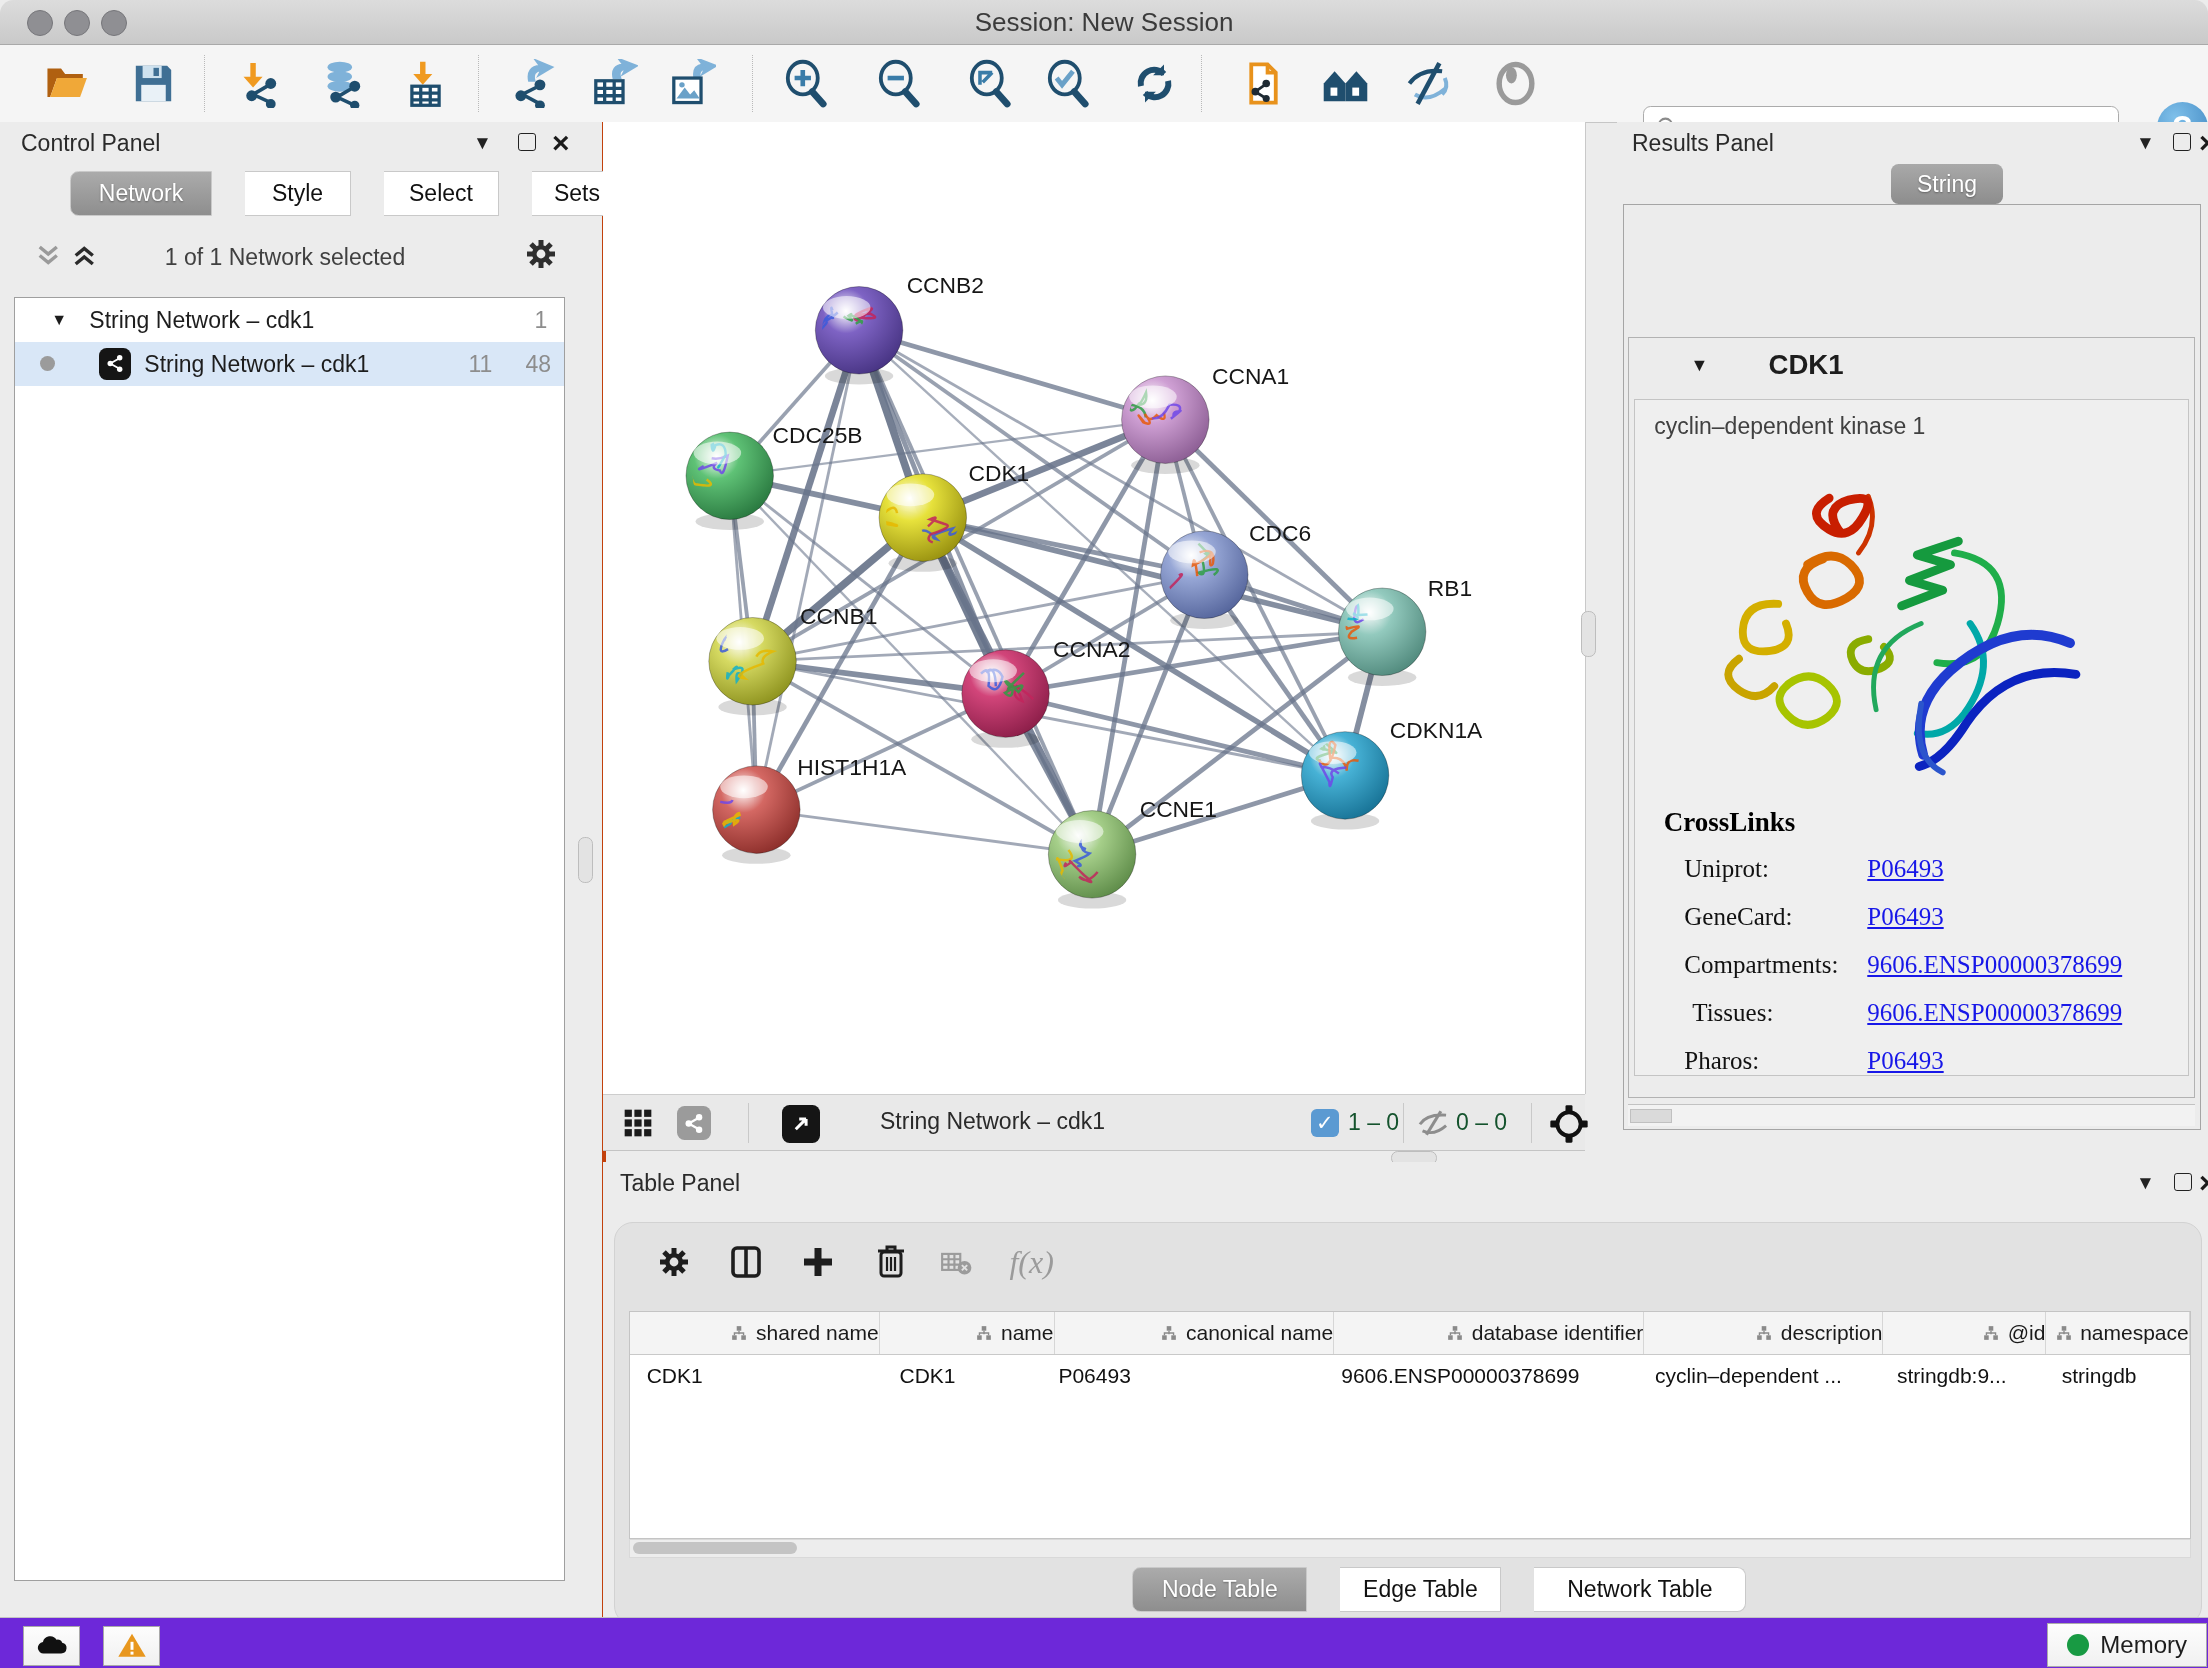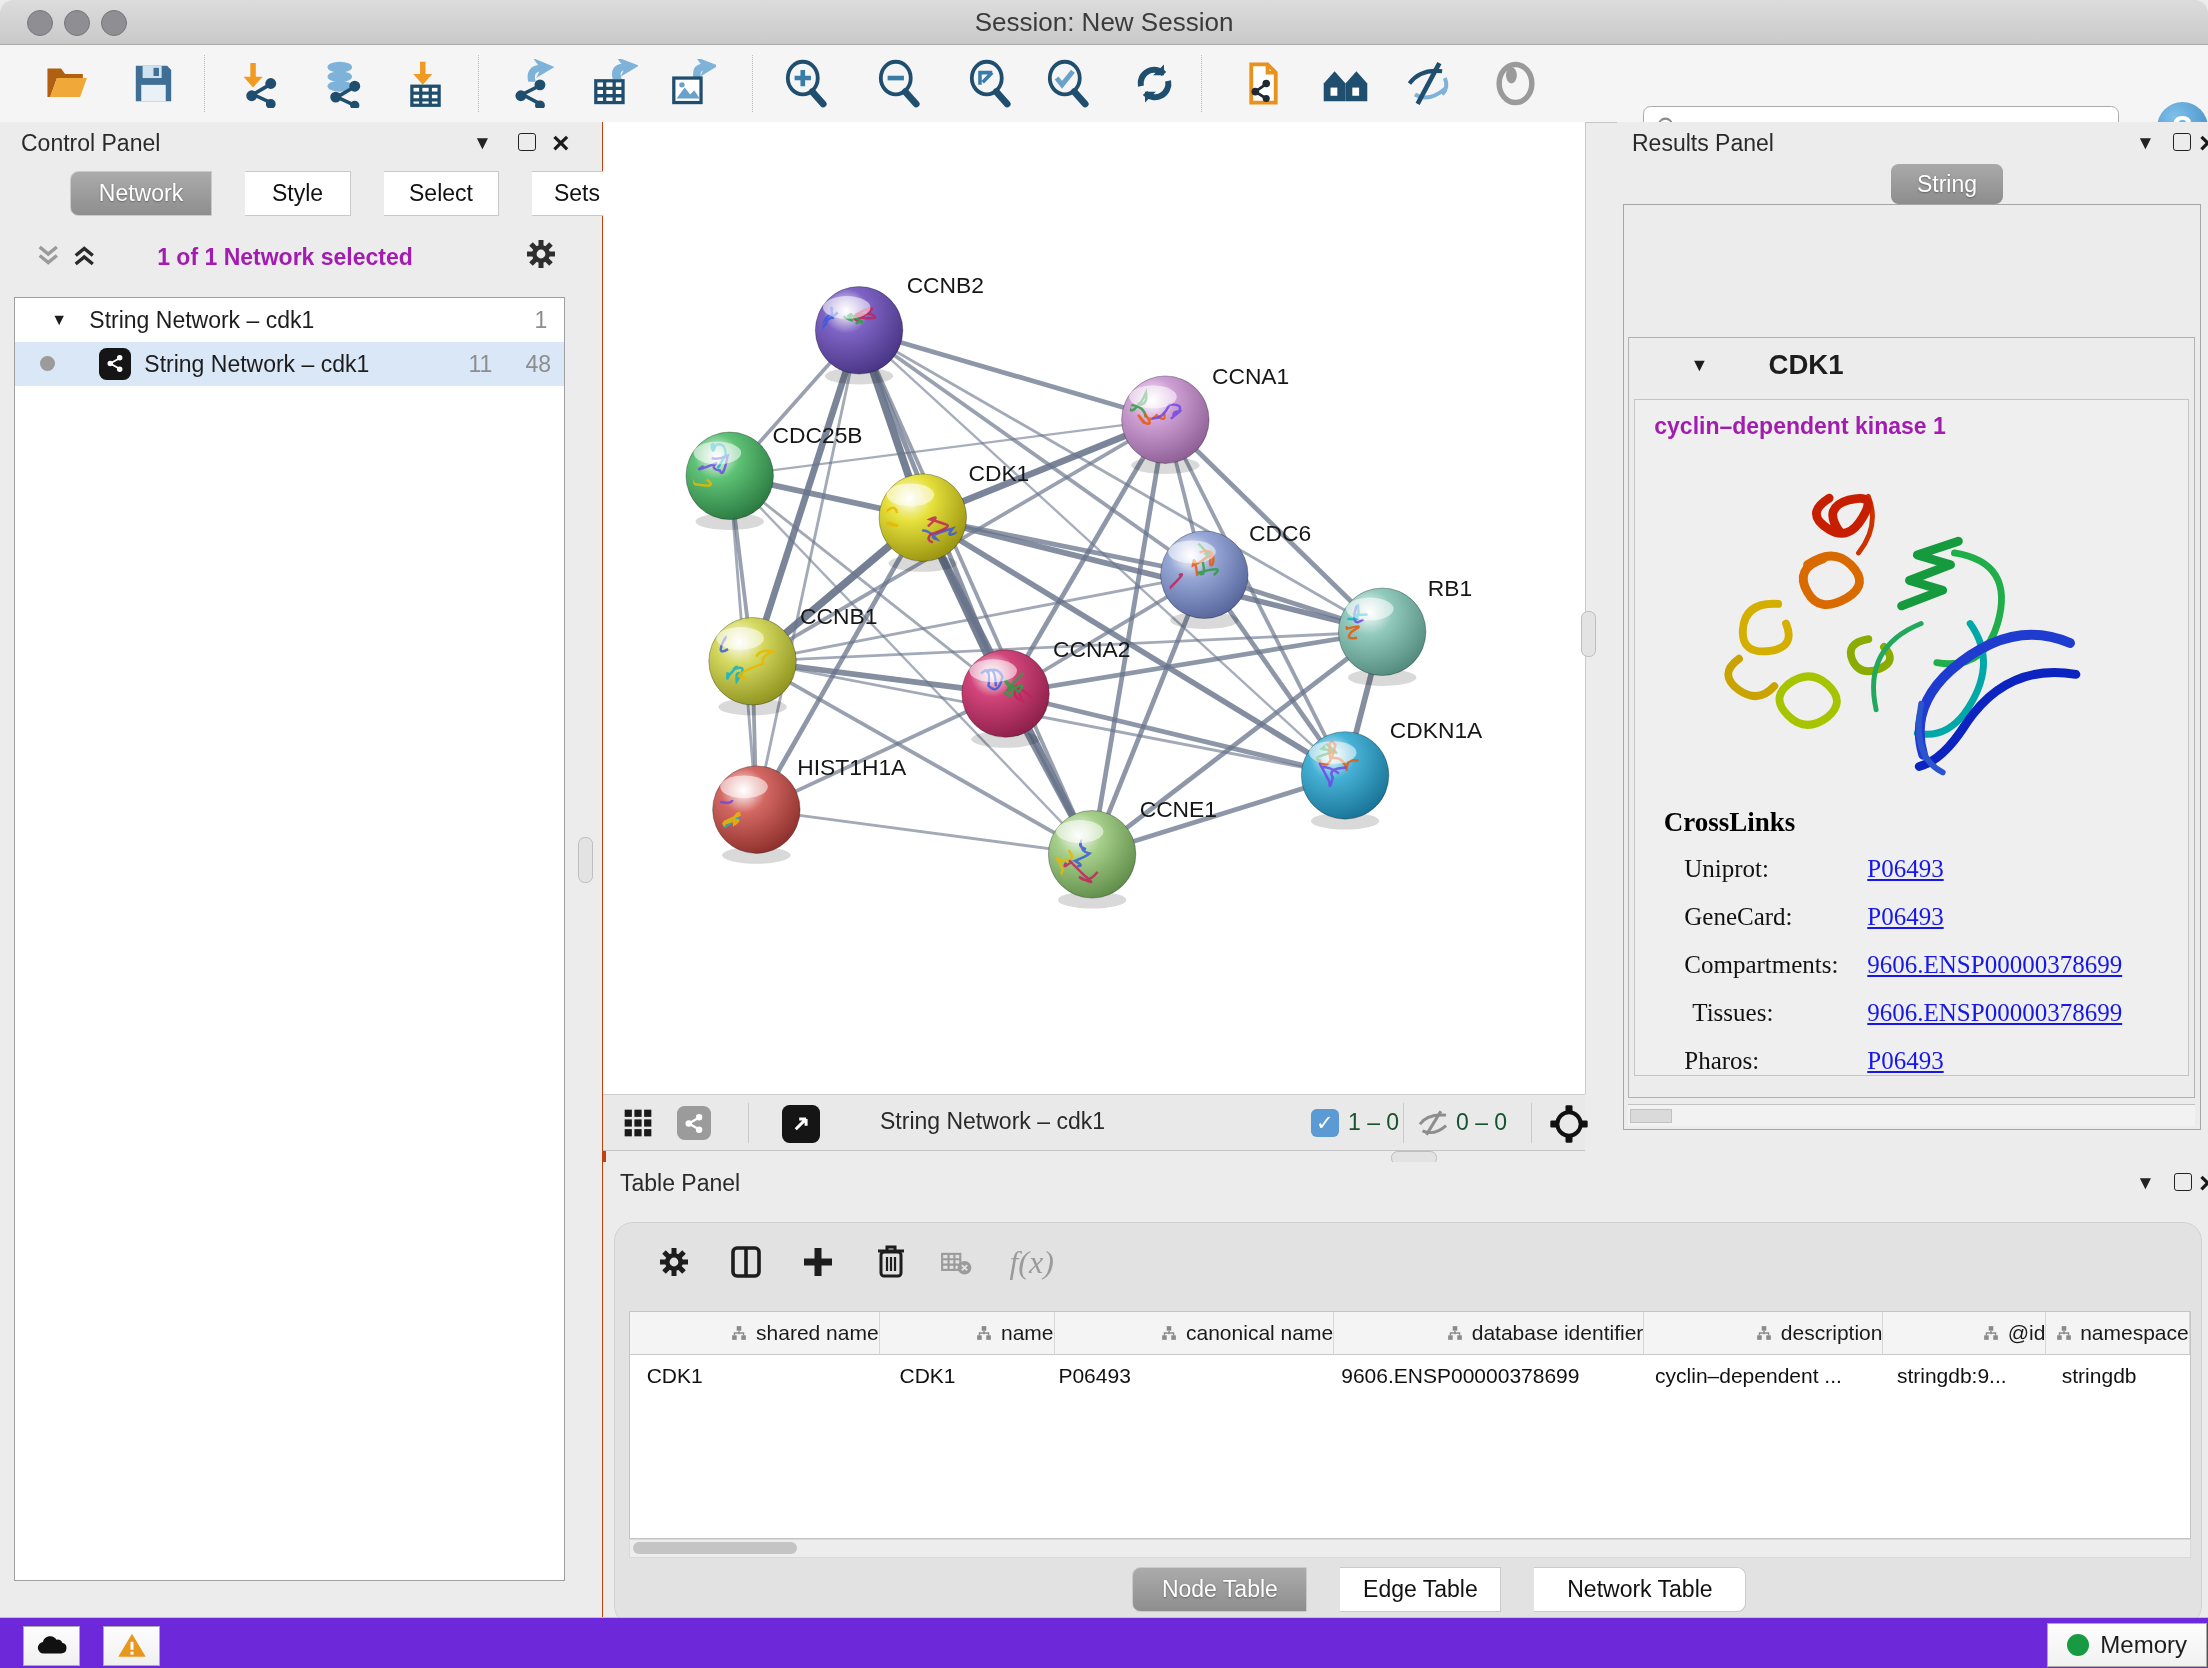--- a/index.html
+++ b/index.html
@@ -92,21 +92,21 @@
            border:1px solid #d9d9d9;box-sizing:border-box;}
   .hthumb{position:absolute;left:3.8px;top:1.9px;width:164px;height:12.4px;background:#c4c4c4;border-radius:6.7px;}
 
   
   .statusbar{left:0;top:1617px;width:2208px;height:51px;background:#6d28d9;border-top:1px solid #c3c3c3;}
   .sbtn{position:absolute;top:7.6px;width:55px;height:38px;background:linear-gradient(#fdfdfd,#f0f0f0);
         border:1.9px solid #a9a9a9;display:flex;align-items:center;justify-content:center;}
   .membtn{position:absolute;left:2047px;top:4.8px;width:158px;height:42px;background:linear-gradient(#fdfdfd,#f1f1f1);
           border:1.9px solid #ababab;display:flex;align-items:center;justify-content:center;gap:11.4px;font-size:24px;}
   .memdot{width:22px;height:22px;border-radius:50%;background:#189a43;}
-  .itext{font-size:23px;color:#a21caf;font-weight:bold;}
+  .itext{font-size:23px;color:#404040;}
 </style>
 </head>
 <body>
 
 <div class="win">
 
   <div class="abs titlebar">
     <div class="abs lamp" style="left:27px"></div>
     <div class="abs lamp" style="left:64px"></div>
     <div class="abs lamp" style="left:101px"></div>

